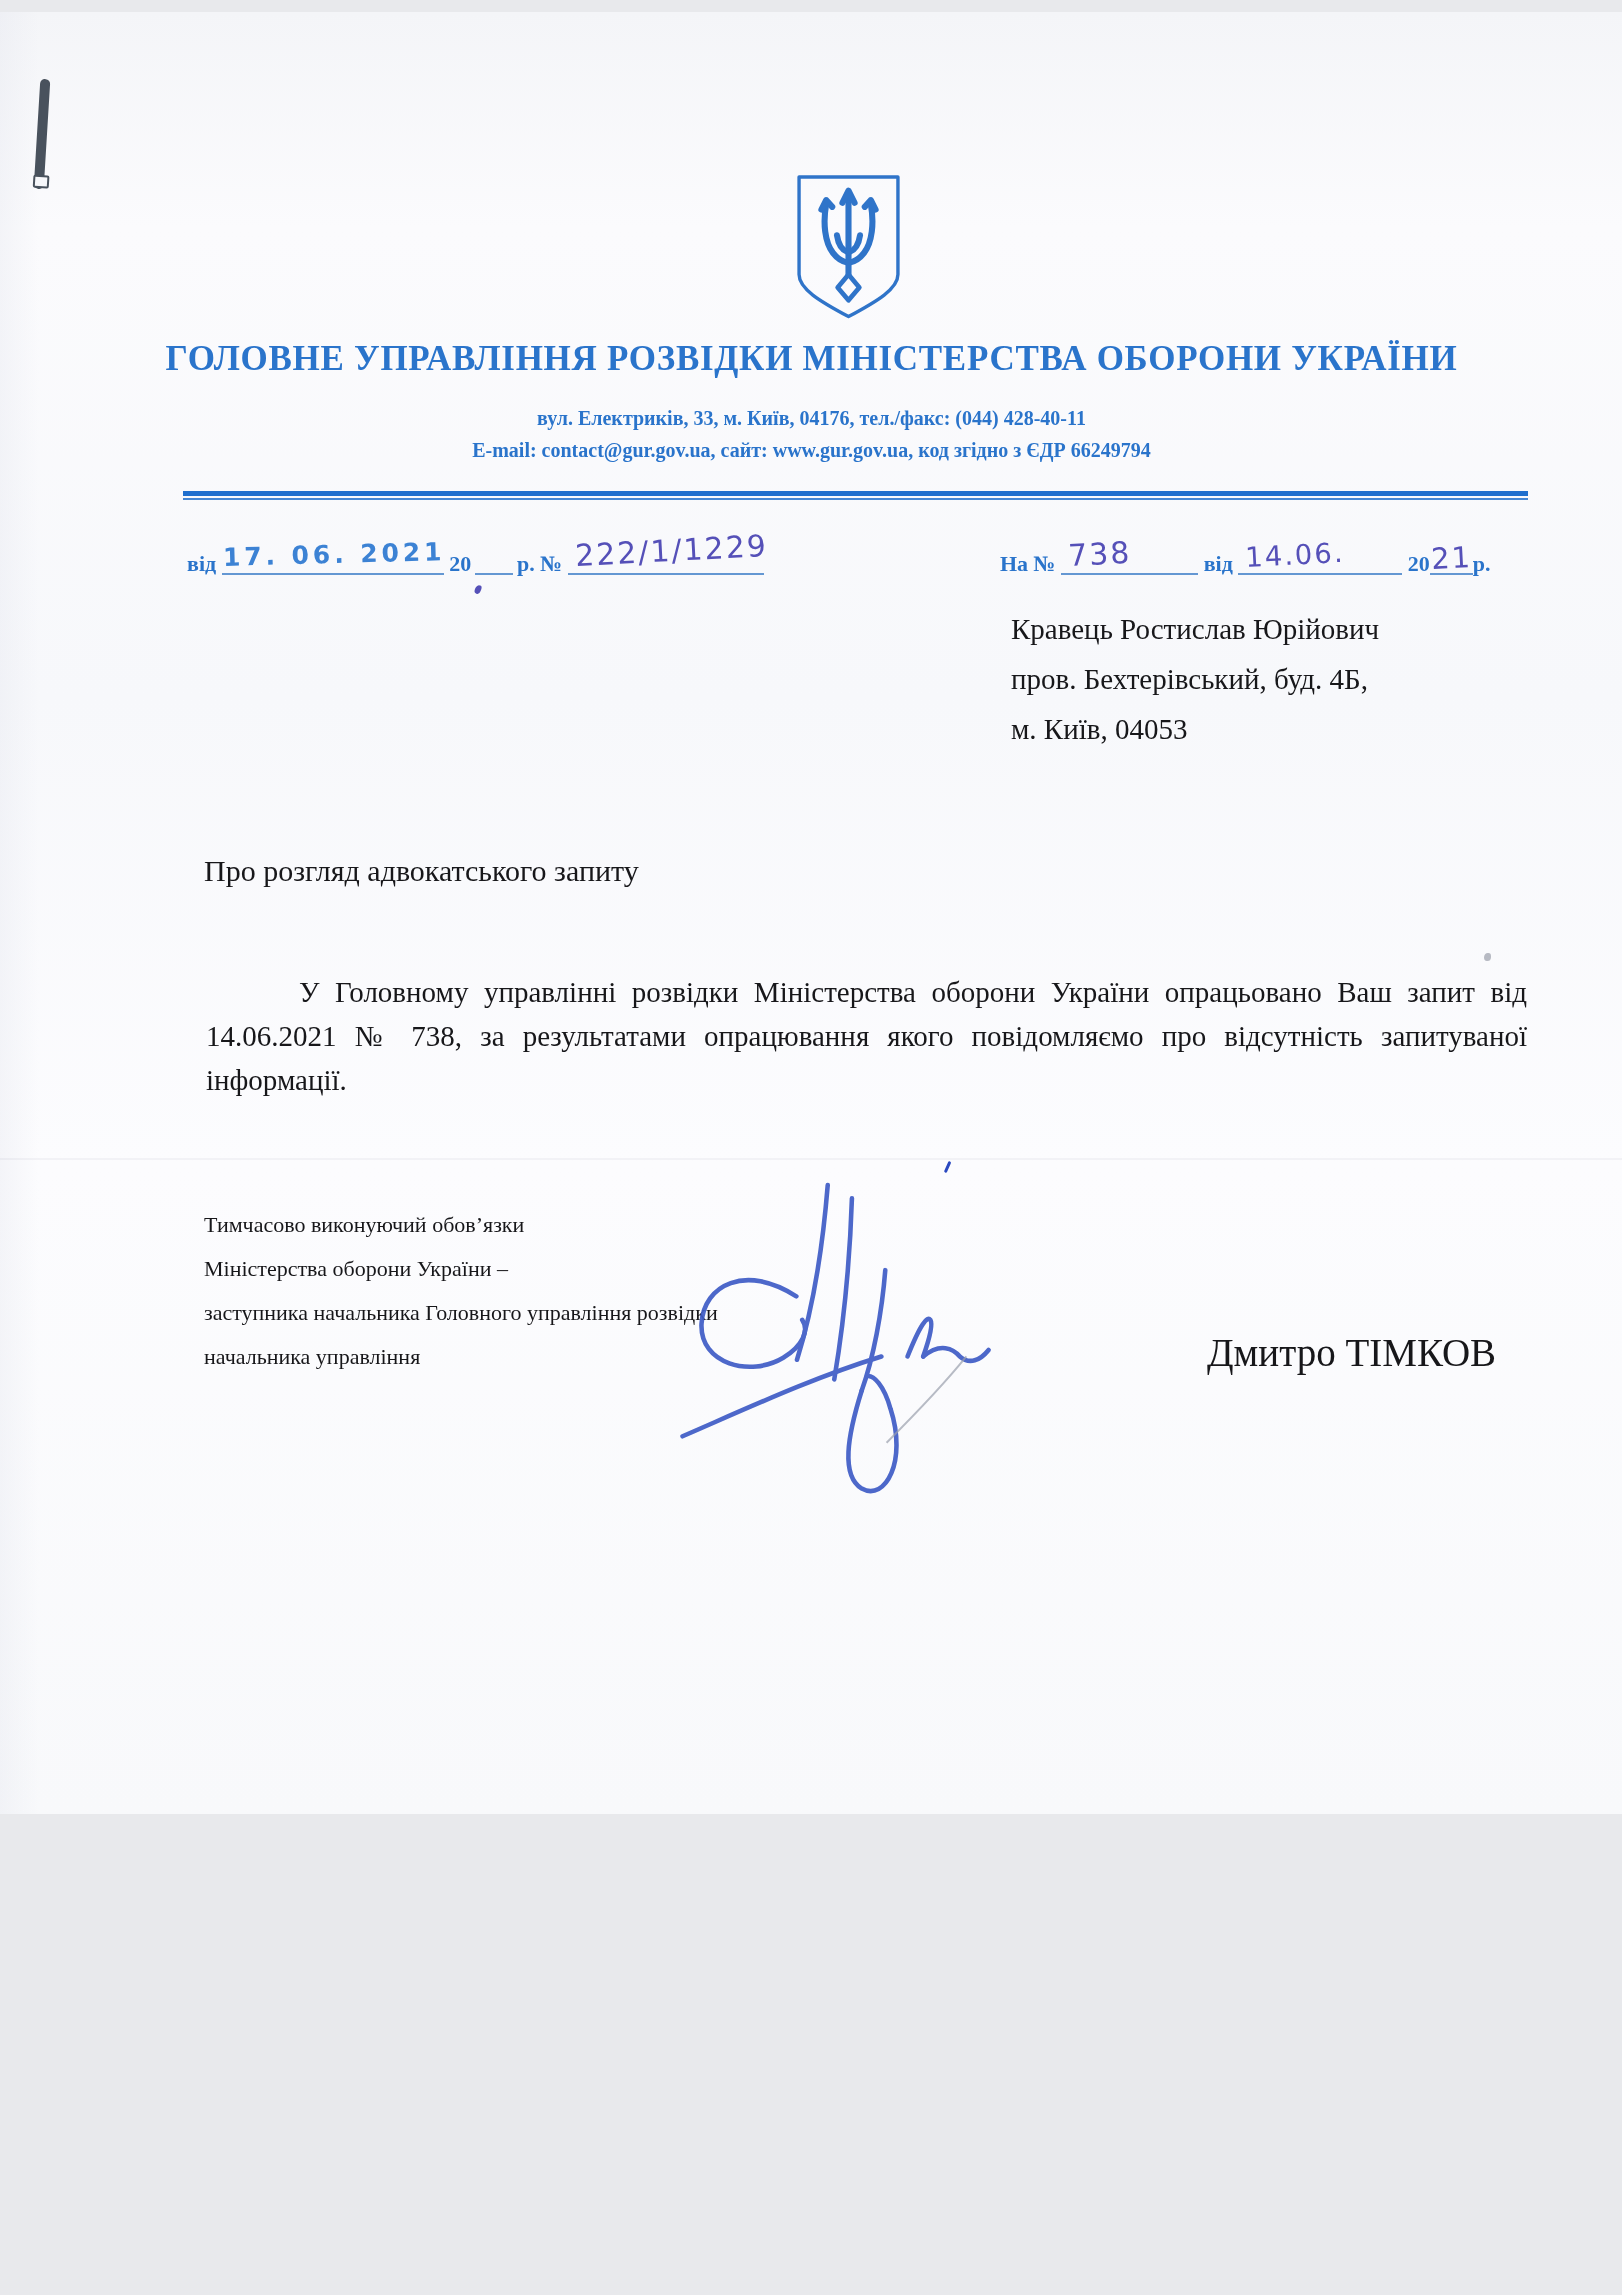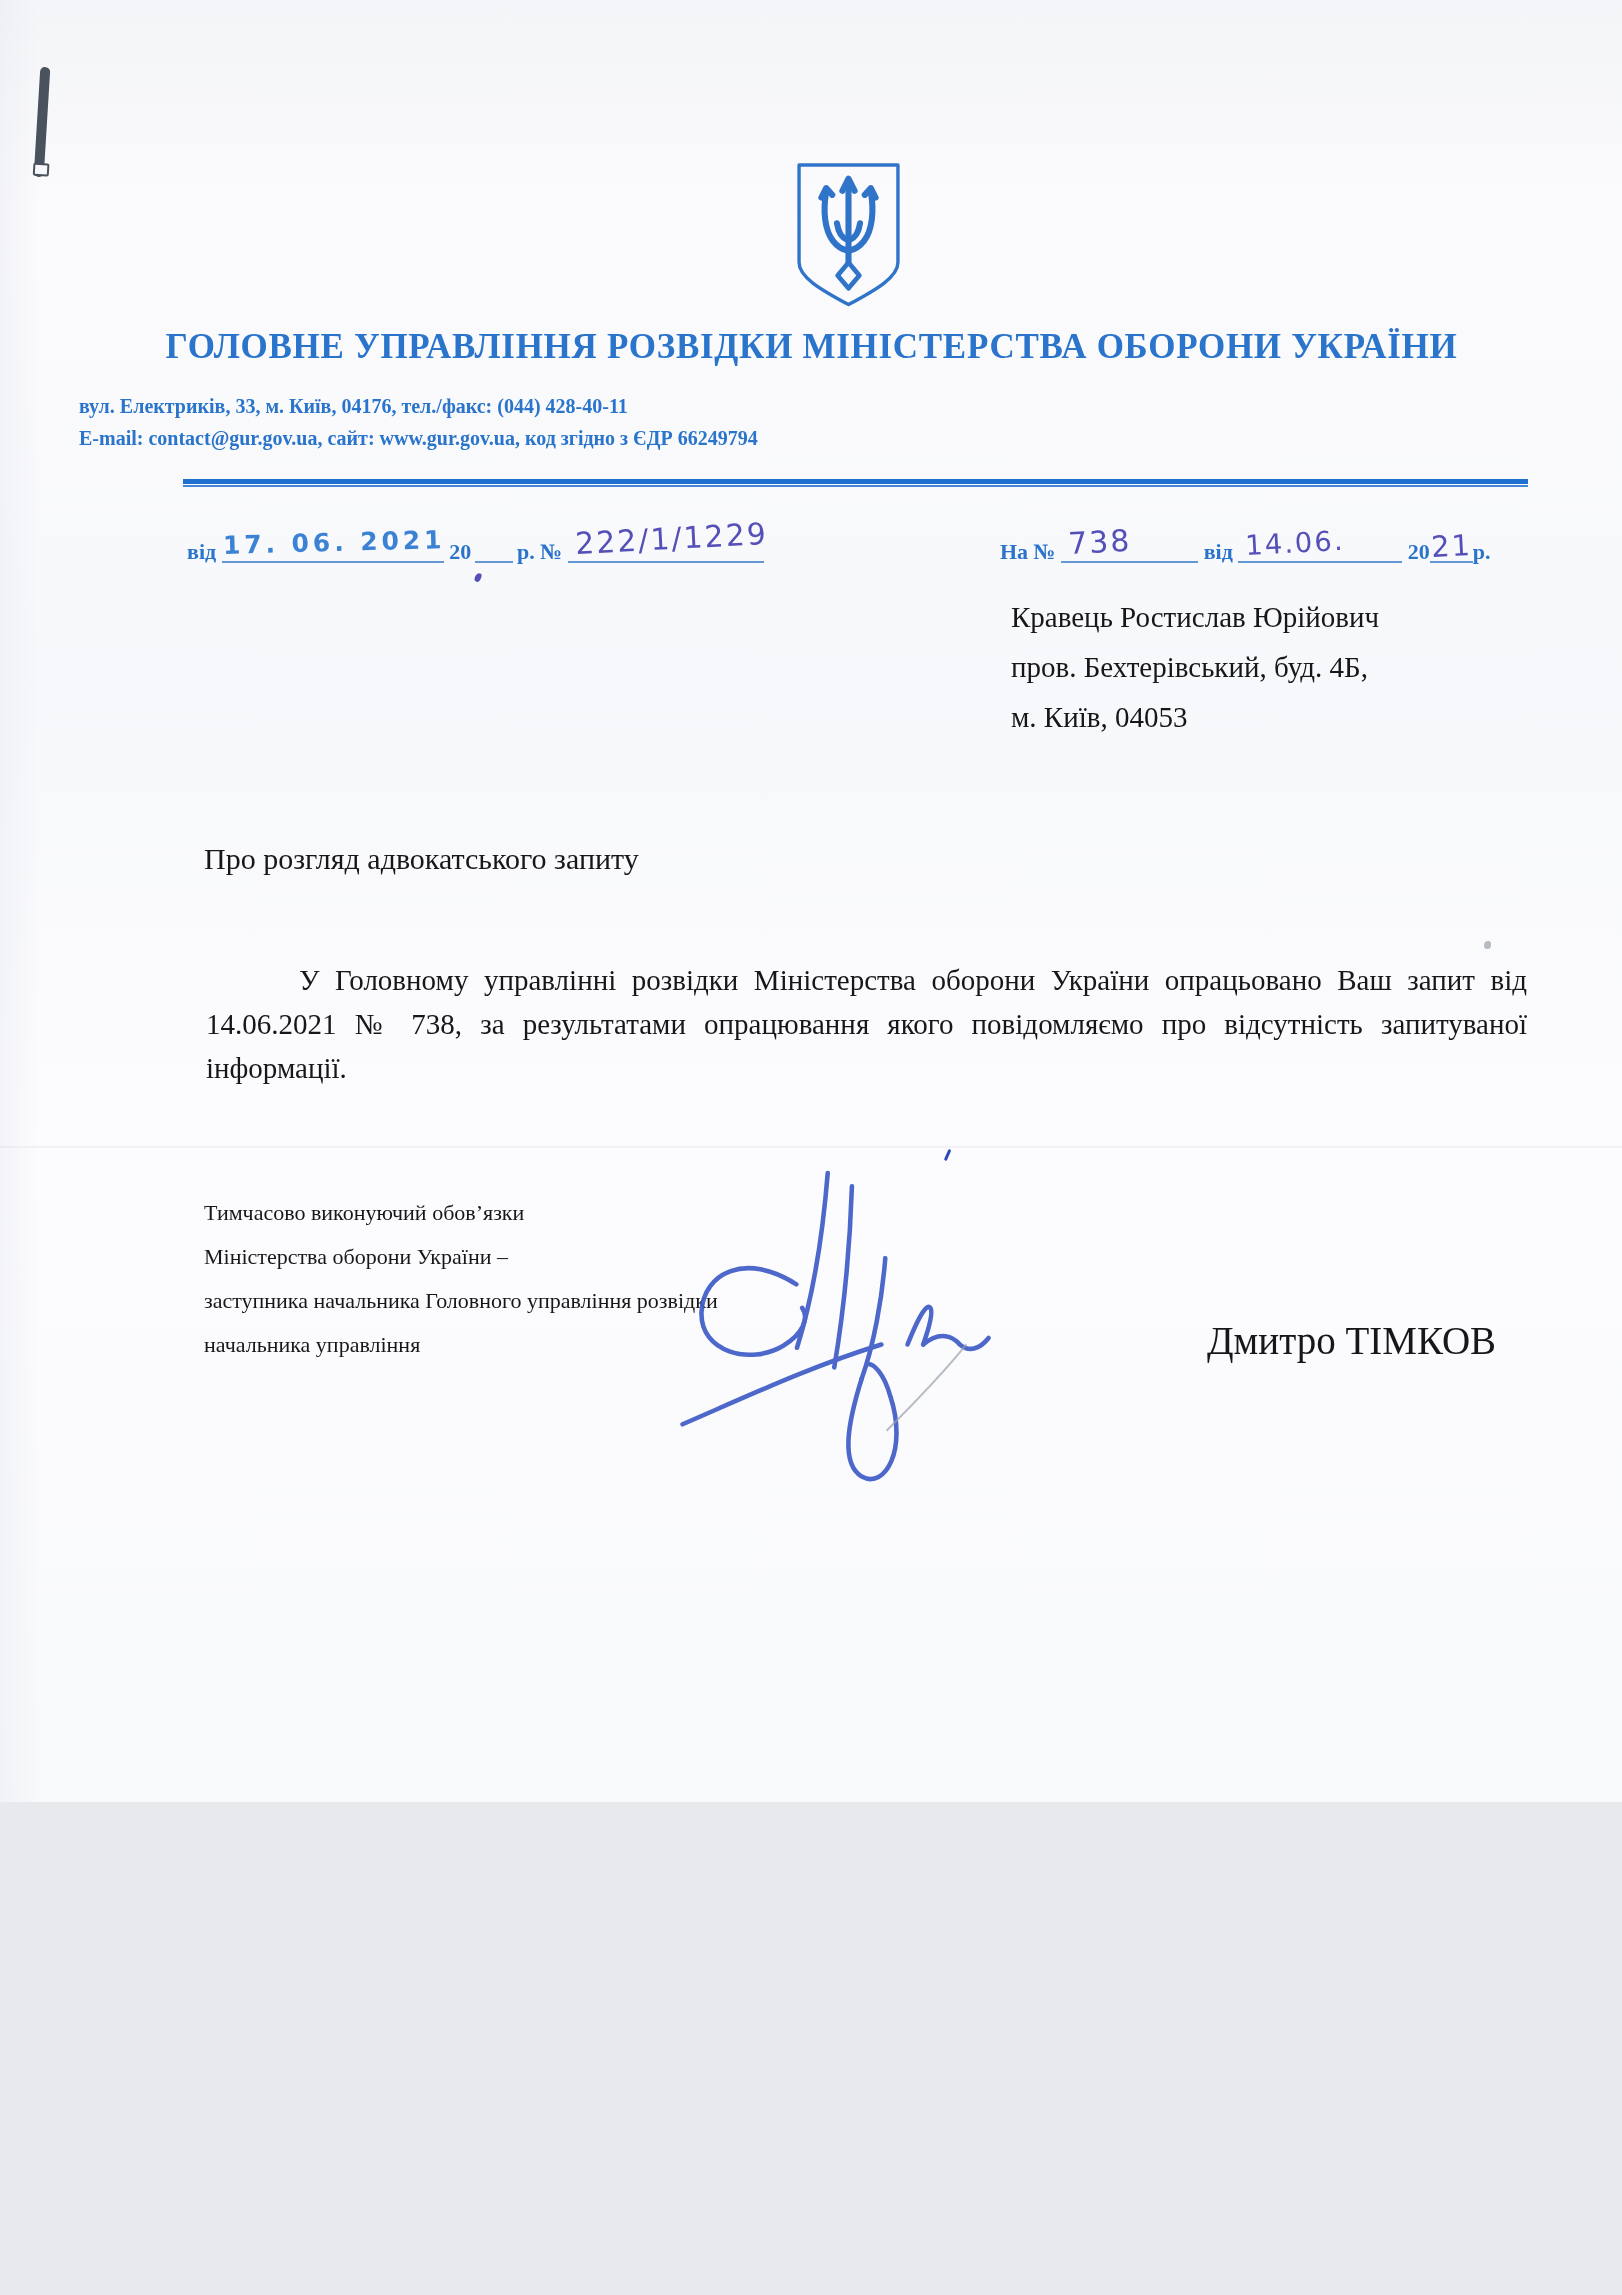--- a/index.html
+++ b/index.html
@@ -1,19 +1,19 @@
 <!DOCTYPE html>
 <html style="font-size:10.5px"><head>
 <meta charset="utf-8">
 <style>
   html,body{margin:0;padding:0;background:#e8e9ec;}
   .page{
     position:relative;
     width:1622px;height:1802px;
-    margin:0 auto;
+    margin:12px auto;
     background:
       linear-gradient(90deg, rgba(228,230,238,.35) 0px, rgba(250,250,253,0) 39px),
       linear-gradient(180deg,#f4f5f8 0%,#fbfbfd 12%,#f7f8fb 38%,#fcfcfe 64%,#f8f9fb 100%);
     overflow:hidden;
     font-family:"Liberation Serif","DejaVu Serif",serif;
     color:#17171a;
   }
   .abs{position:absolute;}
 
   
@@ -25,21 +25,21 @@
   .speck.s2{left:993px;top:2015px;width:14.4px;height:8.5px;transform:rotate(-18deg);}
   .speck.s3{left:1084px;top:2036px;width:13px;height:9.8px;transform:rotate(14deg);}
   .speck.s4{left:1093px;top:1980px;width:5.2px;height:5.2px;}
   .speck.s5{left:475px;top:573px;width:5.9px;height:9.2px;transform:rotate(20deg);background:#5550b8;}
   .speck.s6{left:946px;top:1149px;width:3.3px;height:12.4px;transform:rotate(24deg);background:#2b49c0;border-radius:2px;}
   .speck.s7{left:1484px;top:941px;width:6.5px;height:7.9px;background:#8a8f9c;opacity:.6;}
 
   
   .org-name{left:79px;top:327px;width:1465px;text-align:center;
     font-size:35px;font-weight:bold;color:#2a74cb;letter-spacing:0.7px;}
-  .addr{left:79px;width:1465px;font-size:20px;font-weight:bold;color:#2a74cb;}
+  .addr{left:79px;width:1465px;text-align:center;font-size:20px;font-weight:bold;color:#2a74cb;}
   .addr1{top:395px;}
   .addr2{top:427px;}
   .rule{left:183px;top:479px;width:1345px;height:9.2px;
     background:linear-gradient(#1f6fce 0 5.2px,rgba(0,0,0,0) 5.2px 6.5px,#4486d4 6.5px 8.5px,rgba(0,0,0,0) 8.5px);}
 
   
   .ref{top:531px;height:65px;font-size:22px;font-weight:bold;color:#2a74cb;white-space:nowrap;}
   .ref-left{left:187px;}
   .ref-right{left:1000px;}
   .uline{display:inline-block;position:relative;border-bottom:2.6px solid rgba(62,126,200,.8);height:30px;vertical-align:-3.9px;}

